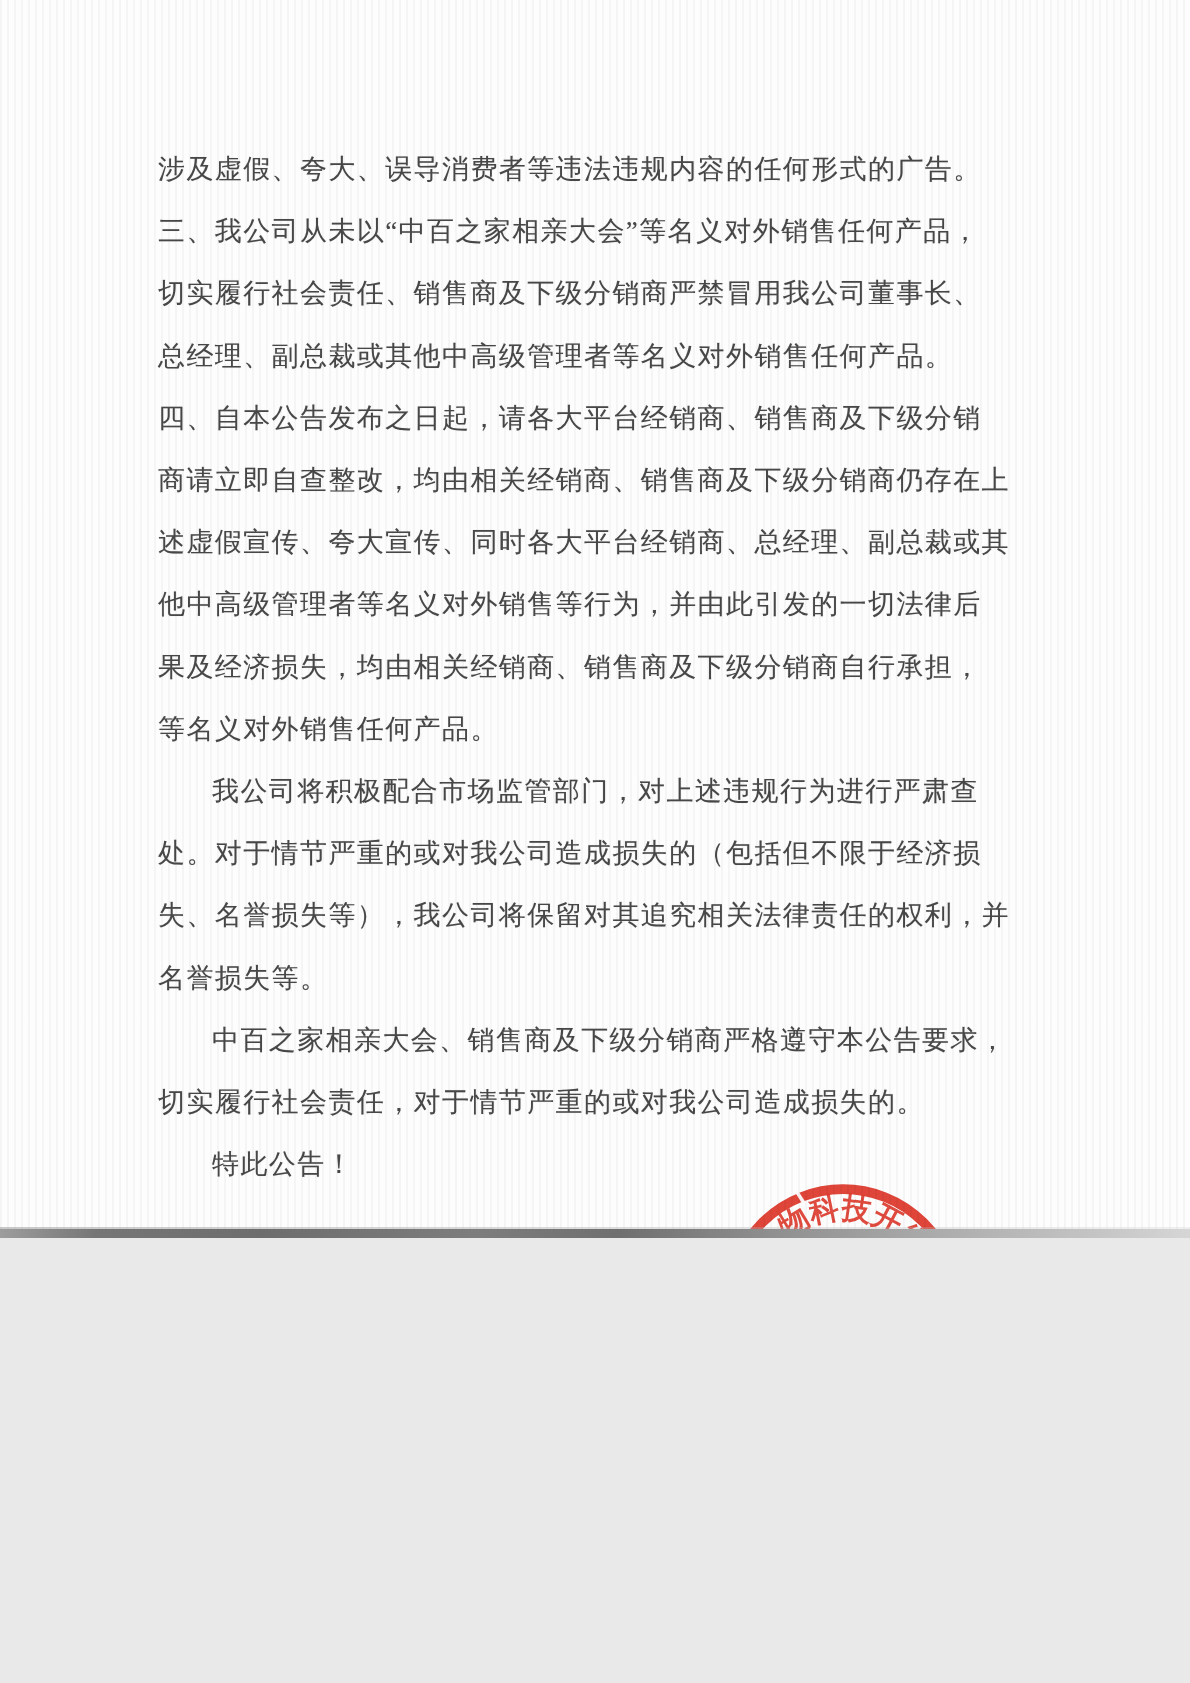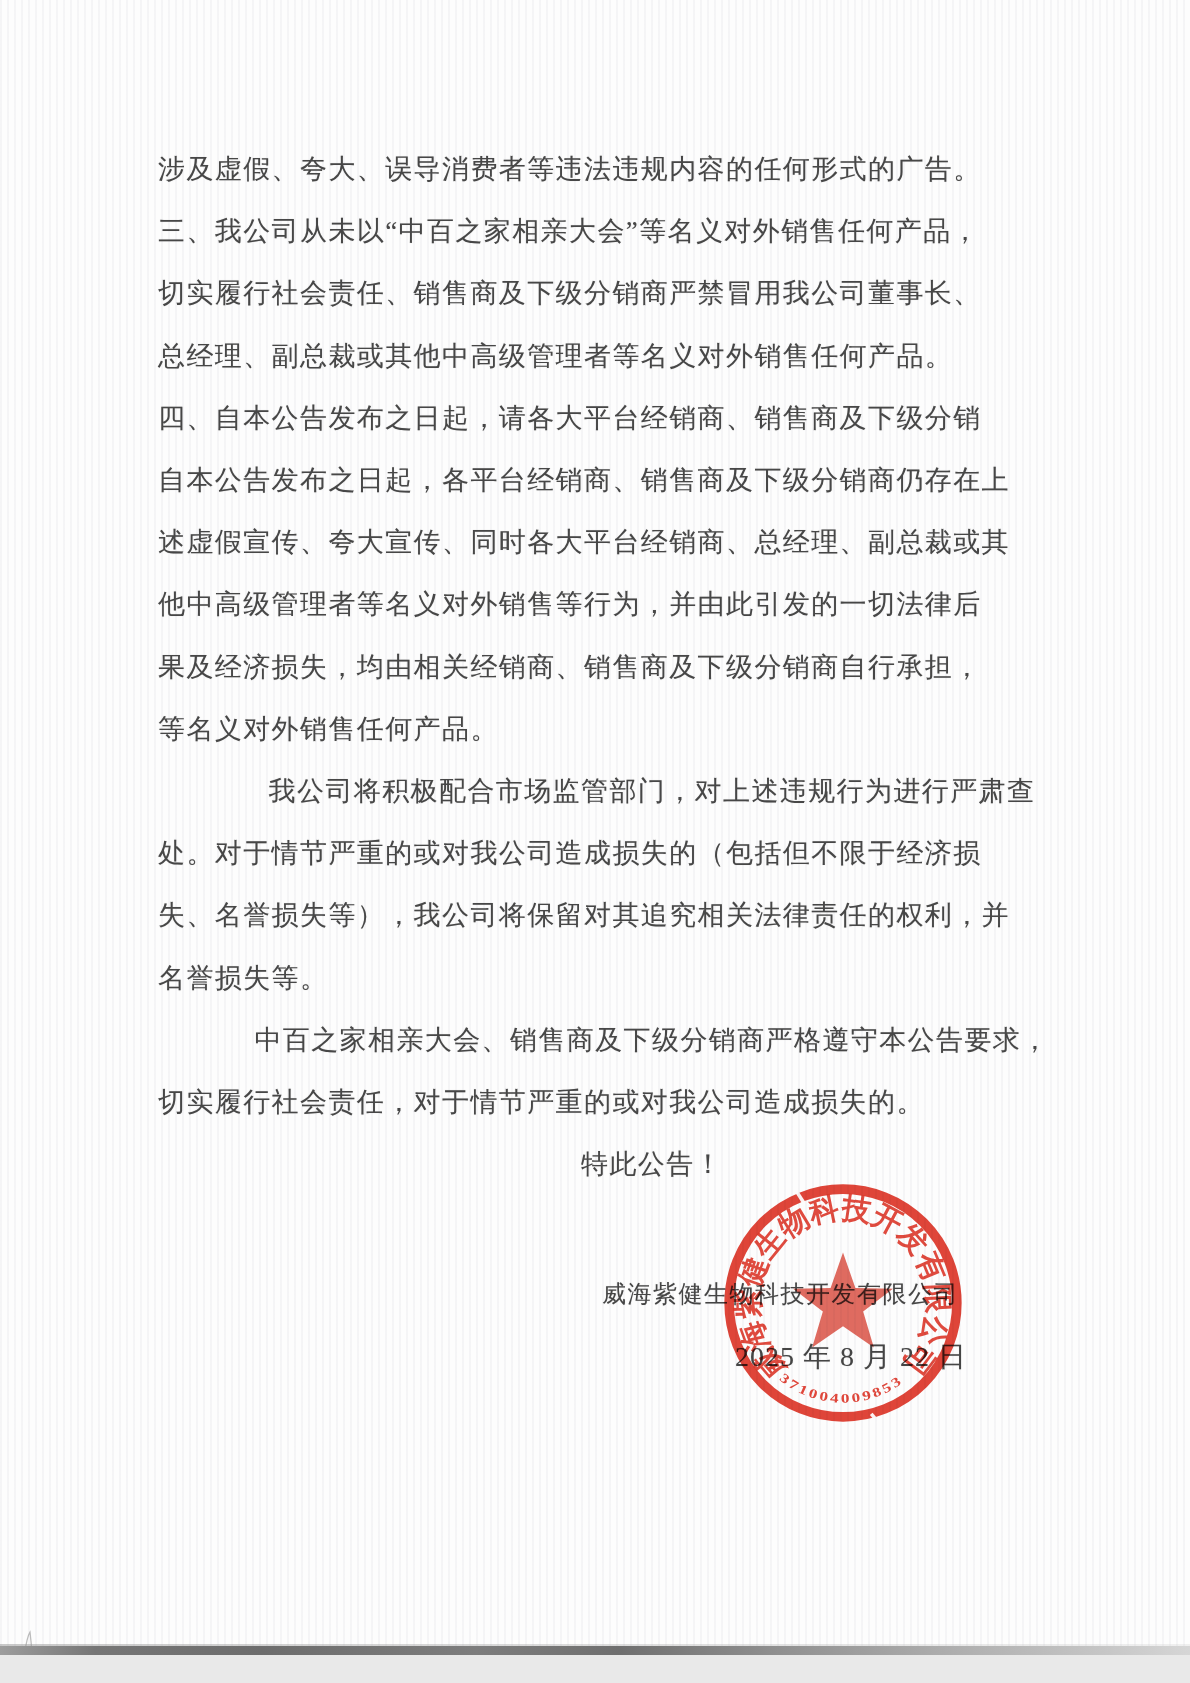--- a/index.html
+++ b/index.html
@@ -1,37 +1,37 @@
 <!DOCTYPE html>
 <html><head>
 <meta charset="utf-8">
 <style>
   html,body{margin:0;padding:0;background:#e9e9e9;}
   .page{
     position:relative;
-    width:1190px;height:1655px;
+    width:1190px;height:1238px;
     margin:0 auto;
     background:
       repeating-linear-gradient(90deg, rgba(235,235,238,.45) 0 2px, rgba(255,255,255,0) 2px 7px),
       #fdfdfd;
     overflow:hidden;
     font-family:"Liberation Serif","DejaVu Serif",serif;
   }
   .body-text .line{
     position:absolute;
     left:158px;
     top:calc(151px + var(--i) * 62.2px);
     width:860px;
     font-size:27px;
     letter-spacing:1.4px;
     color:#474747;
     white-space:nowrap;
     text-shadow:0 0 1px rgba(120,120,120,.35);
   }
-  .body-text .line.indent{left:222px;text-align:center;}
+  .body-text .line.indent{left:212px;}
   .signature-company{
     position:absolute;left:602px;top:1278px;
     font-size:24px;letter-spacing:1.5px;color:#454545;
     white-space:nowrap;text-shadow:0 0 1px rgba(120,120,120,.35);
   }
   .signature-date{
     position:absolute;left:735px;top:1338px;
     font-size:28px;letter-spacing:1px;color:#454545;
     white-space:nowrap;text-shadow:0 0 1px rgba(120,120,120,.35);
   }
@@ -55,21 +55,21 @@
 <body>
 
 <div class="page">
 
   <div class="body-text">
     <div class="line" style="--i:0">涉及虚假、夸大、误导消费者等违法违规内容的任何形式的广告。</div>
     <div class="line" style="--i:1">三、我公司从未以“中百之家相亲大会”等名义对外销售任何产品，</div>
     <div class="line" style="--i:2">切实履行社会责任、销售商及下级分销商严禁冒用我公司董事长、</div>
     <div class="line" style="--i:3">总经理、副总裁或其他中高级管理者等名义对外销售任何产品。</div>
     <div class="line" style="--i:4">四、自本公告发布之日起，请各大平台经销商、销售商及下级分销</div>
-    <div class="line" style="--i:5">自本公告发布之日起，各平台经销商、销售商及下级分销商仍存在上</div>
+    <div class="line" style="--i:5">商请立即自查整改，均由相关经销商、销售商及下级分销商仍存在上</div>
     <div class="line" style="--i:6">述虚假宣传、夸大宣传、同时各大平台经销商、总经理、副总裁或其</div>
     <div class="line" style="--i:7">他中高级管理者等名义对外销售等行为，并由此引发的一切法律后</div>
     <div class="line" style="--i:8">果及经济损失，均由相关经销商、销售商及下级分销商自行承担，</div>
     <div class="line" style="--i:9">等名义对外销售任何产品。</div>
     <div class="line indent" style="--i:10">我公司将积极配合市场监管部门，对上述违规行为进行严肃查</div>
     <div class="line" style="--i:11">处。对于情节严重的或对我公司造成损失的（包括但不限于经济损</div>
     <div class="line" style="--i:12">失、名誉损失等），我公司将保留对其追究相关法律责任的权利，并</div>
     <div class="line" style="--i:13">名誉损失等。</div>
     <div class="line indent" style="--i:14">中百之家相亲大会、销售商及下级分销商严格遵守本公告要求，</div>
     <div class="line" style="--i:15">切实履行社会责任，对于情节严重的或对我公司造成损失的。</div>

